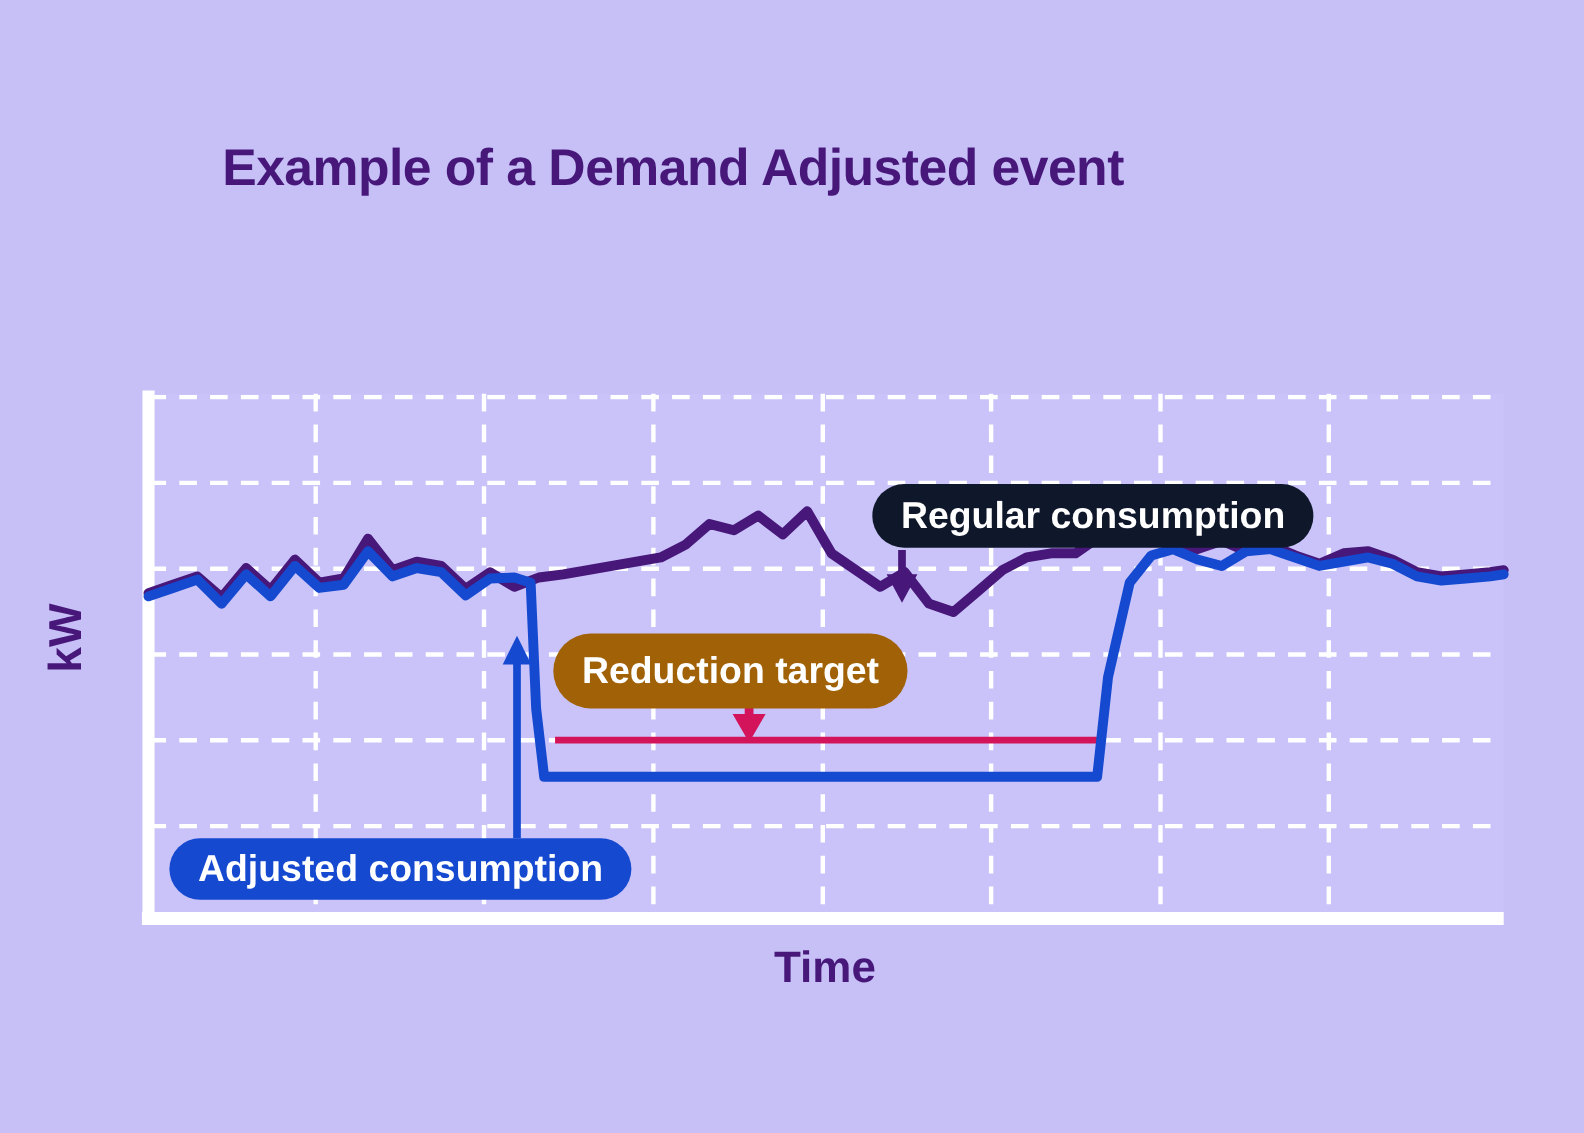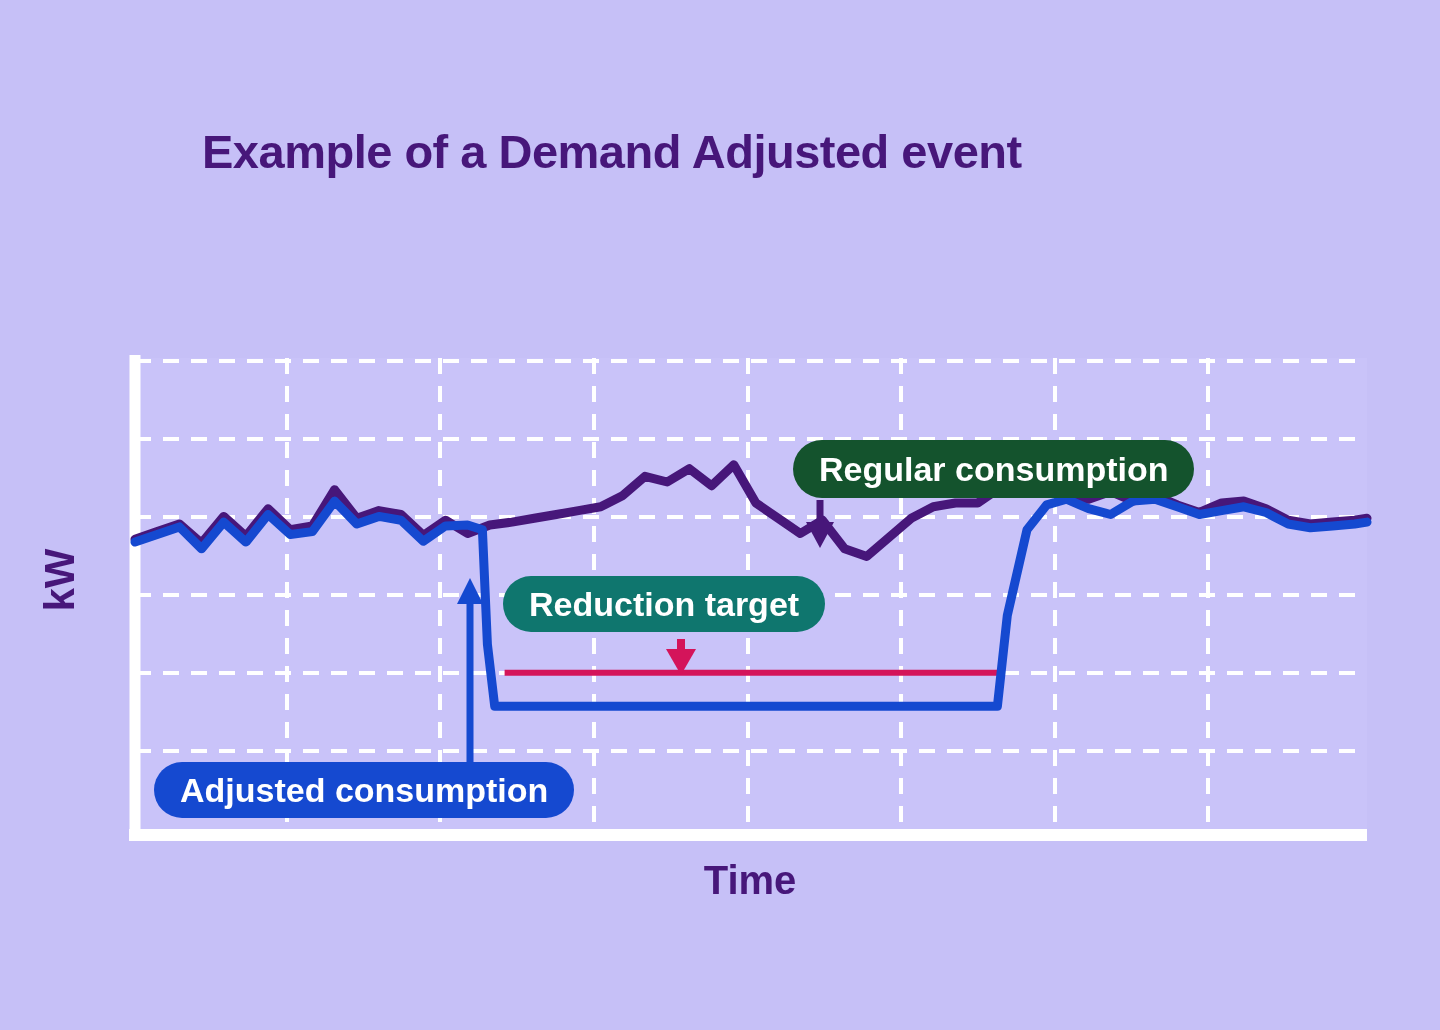--- a/index.html
+++ b/index.html
@@ -66,29 +66,29 @@
     color: #ffffff;
     font-weight: bold;
     white-space: nowrap;
     box-sizing: border-box;
   }
   #pill-regular {
     left: 793px;
     top: 440px;
     height: 58px;
     padding: 0 26px;
-    background: #14532d;
+    background: #0f172a;
     font-size: 34px;
   }
   #pill-reduction {
     left: 503px;
     top: 576px;
-    height: 56px;
+    height: 68px;
     padding: 0 26px;
-    background: #0f766e;
+    background: #a16207;
     font-size: 34px;
   }
   #pill-adjusted {
     left: 154px;
     top: 762px;
     height: 56px;
     padding: 0 26px;
     background: #1549d0;
     font-size: 34px;
   }

